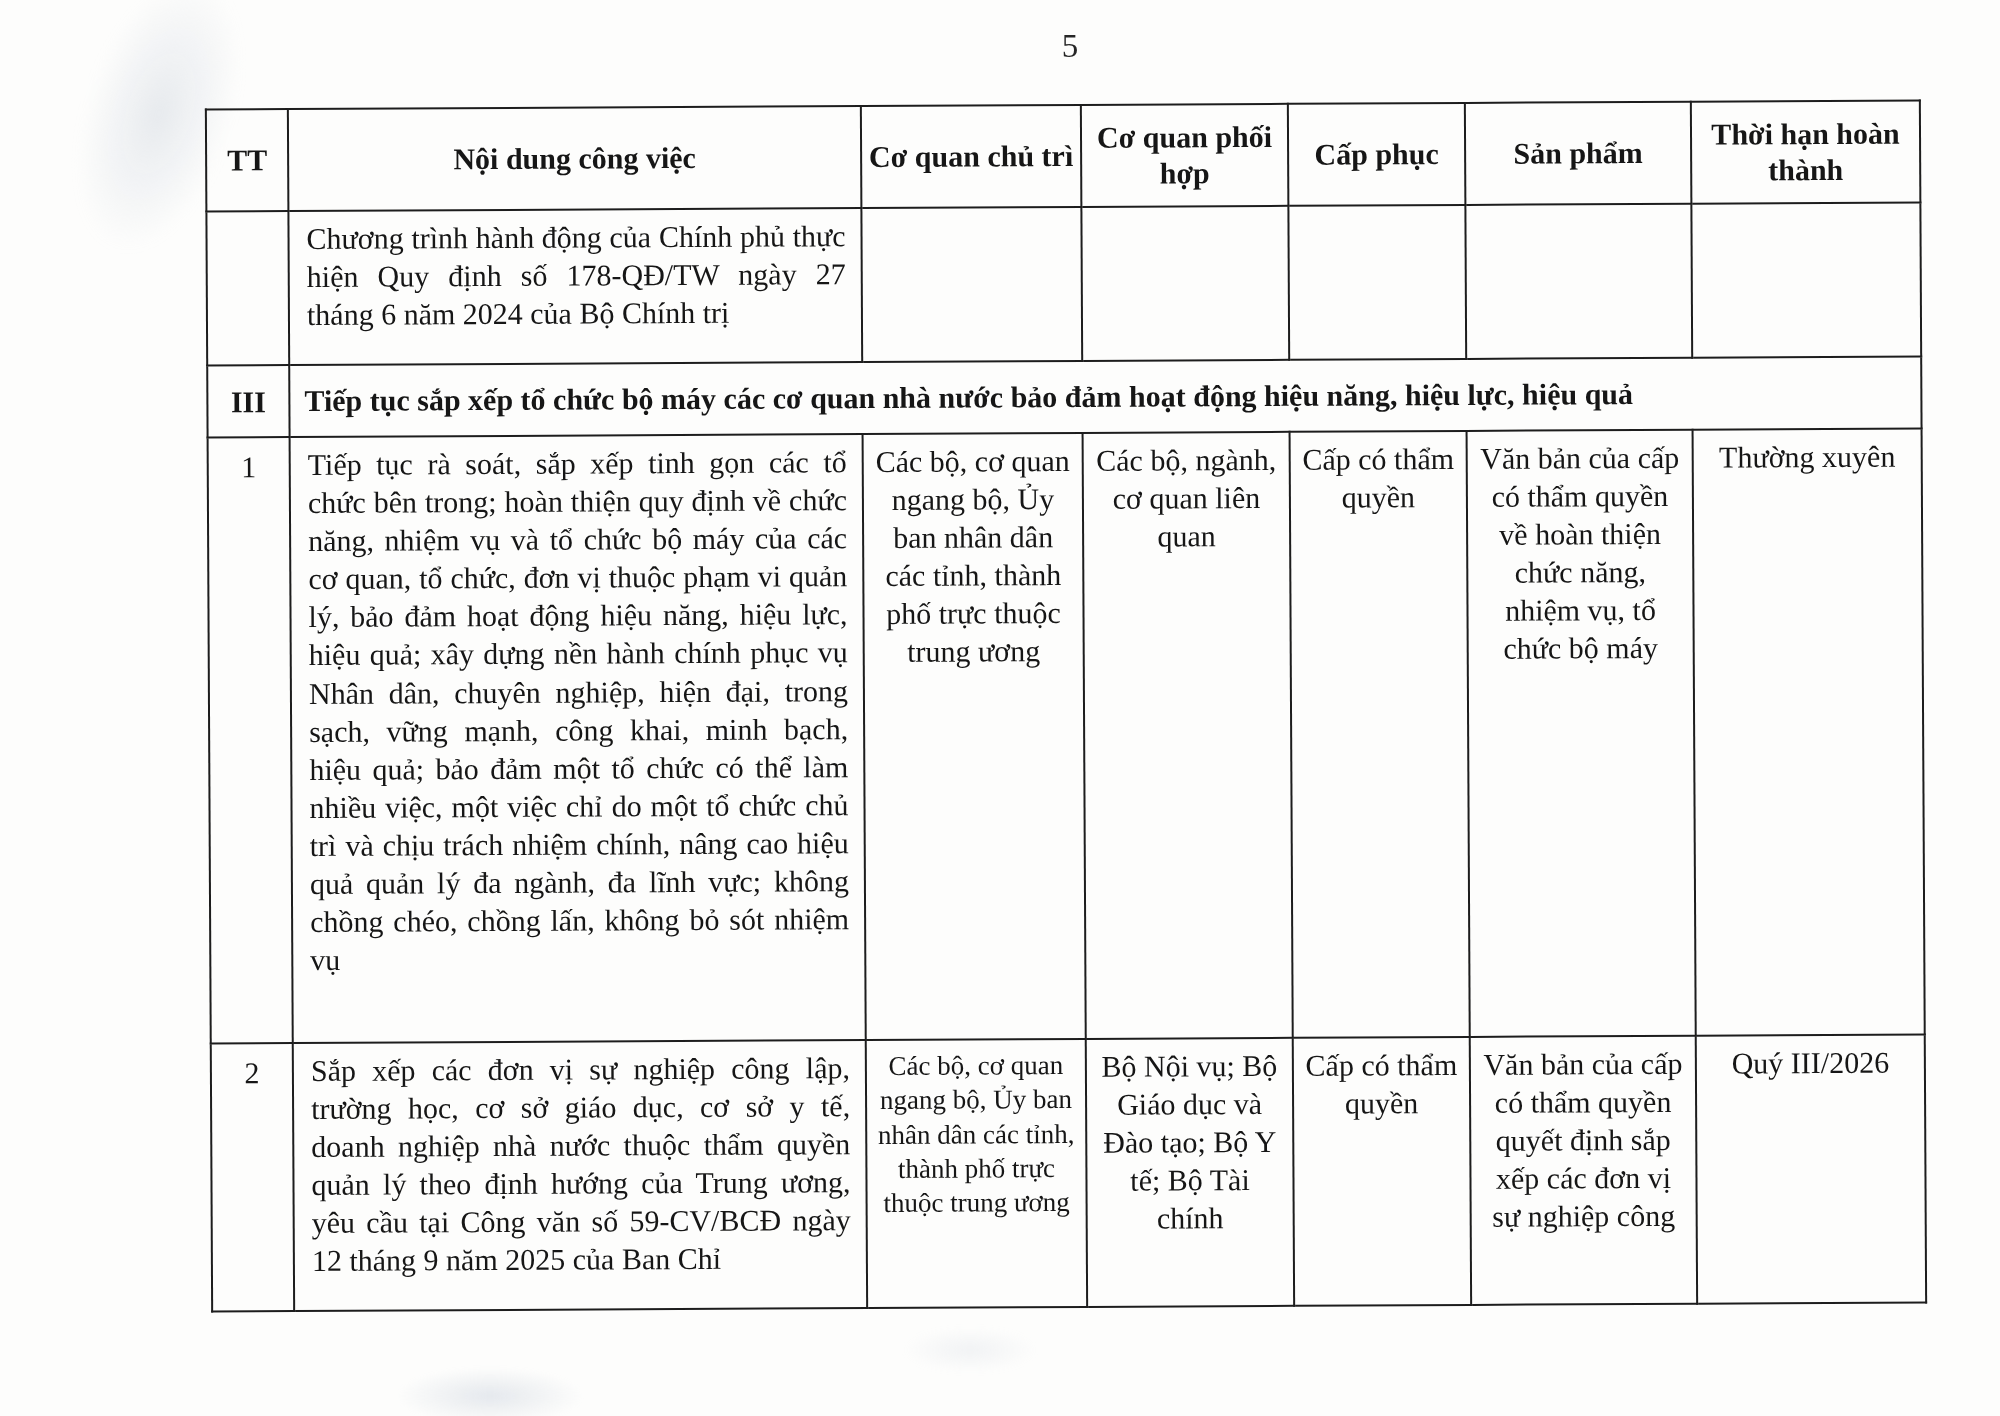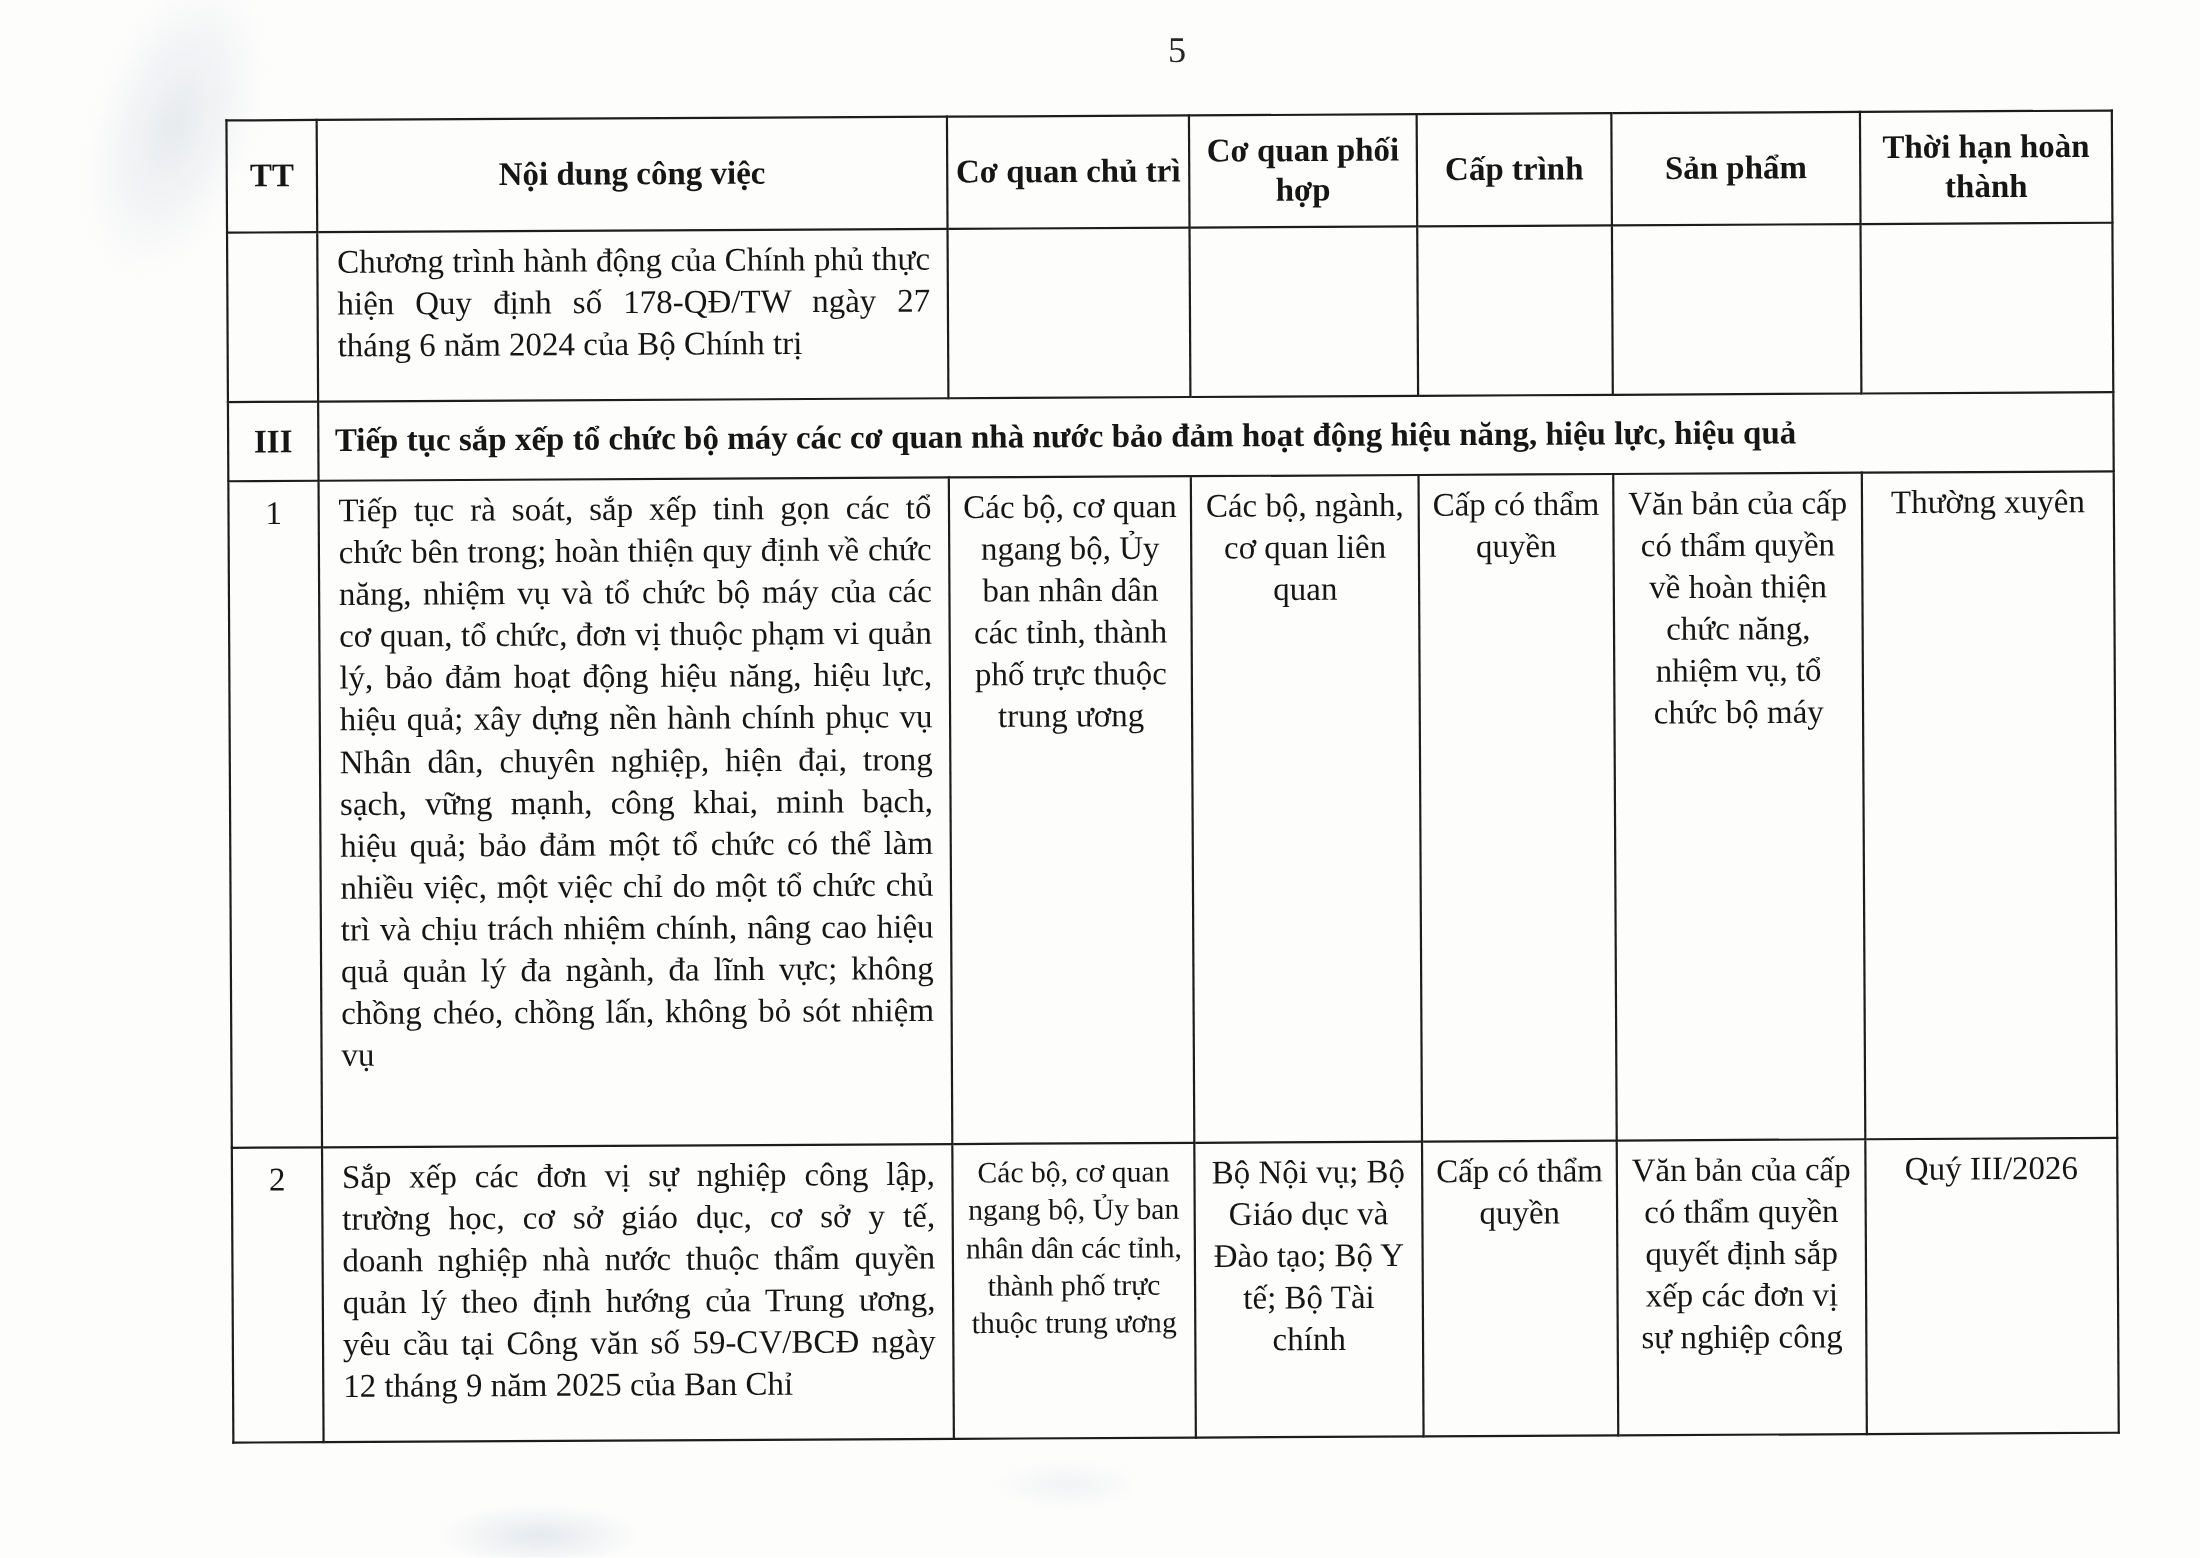--- a/index.html
+++ b/index.html
@@ -112,21 +112,21 @@
         <col style="width:177px">
         <col style="width:226px">
         <col style="width:229px">
       </colgroup>
       <thead>
         <tr>
           <th>TT</th>
           <th>Nội dung công việc</th>
           <th>Cơ quan chủ trì</th>
           <th>Cơ quan phối hợp</th>
-          <th>Cấp trình</th>
+          <th>Cấp phục</th>
           <th>Sản phẩm</th>
           <th>Thời hạn hoàn thành</th>
         </tr>
       </thead>
       <tbody>
         <tr class="row-continuation">
           <td class="cell-tt"></td>
           <td class="cell-justify">Chương trình hành động của Chính phủ thực hiện Quy định số 178-QĐ/TW ngày 27 tháng 6 năm 2024 của Bộ Chính trị</td>
           <td class="cell-center"></td>
           <td class="cell-center"></td>

